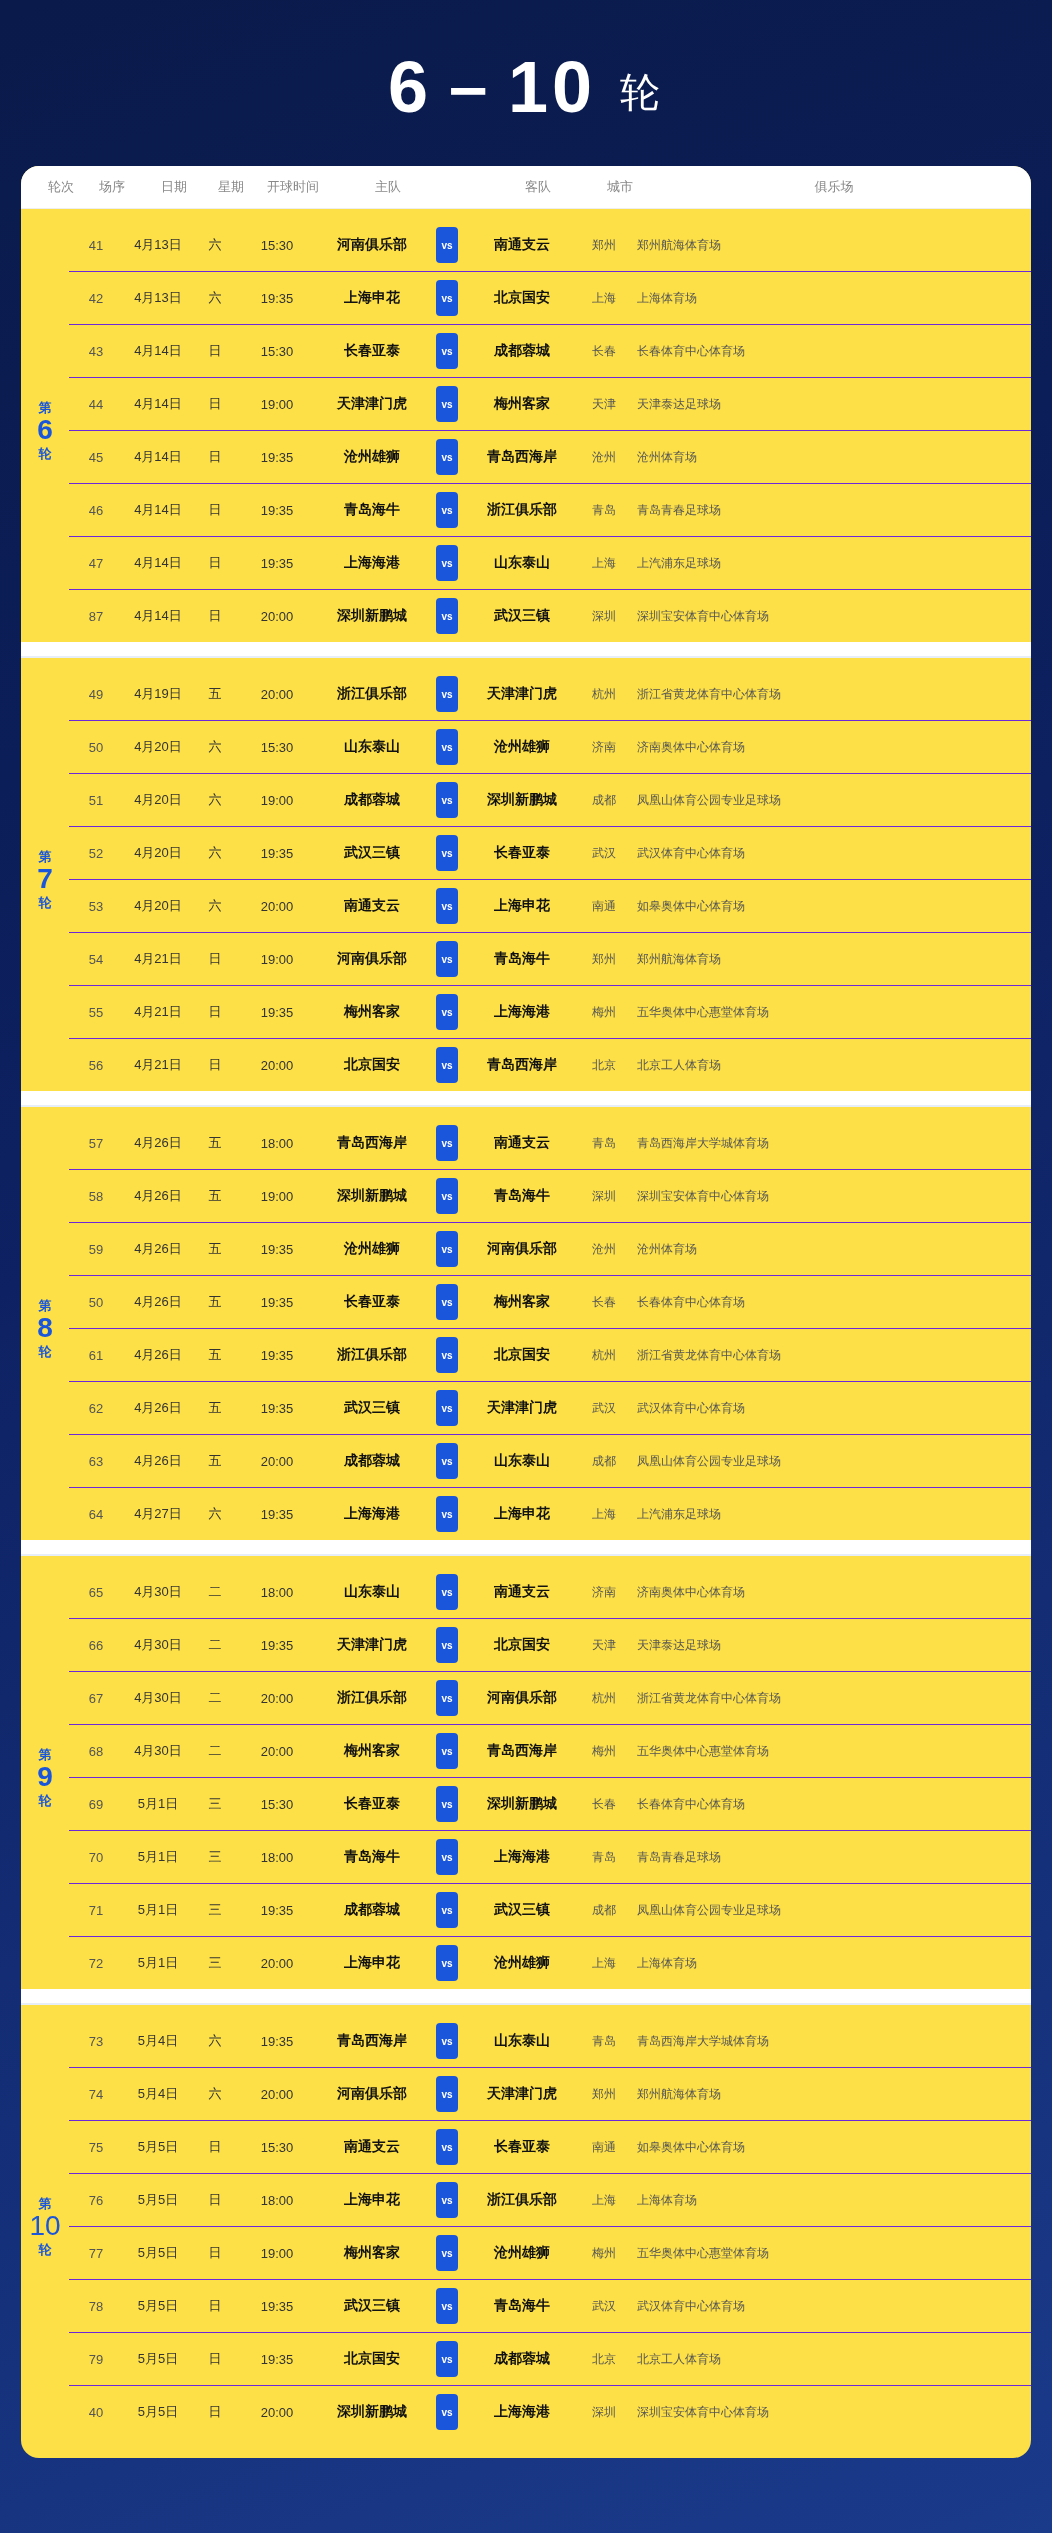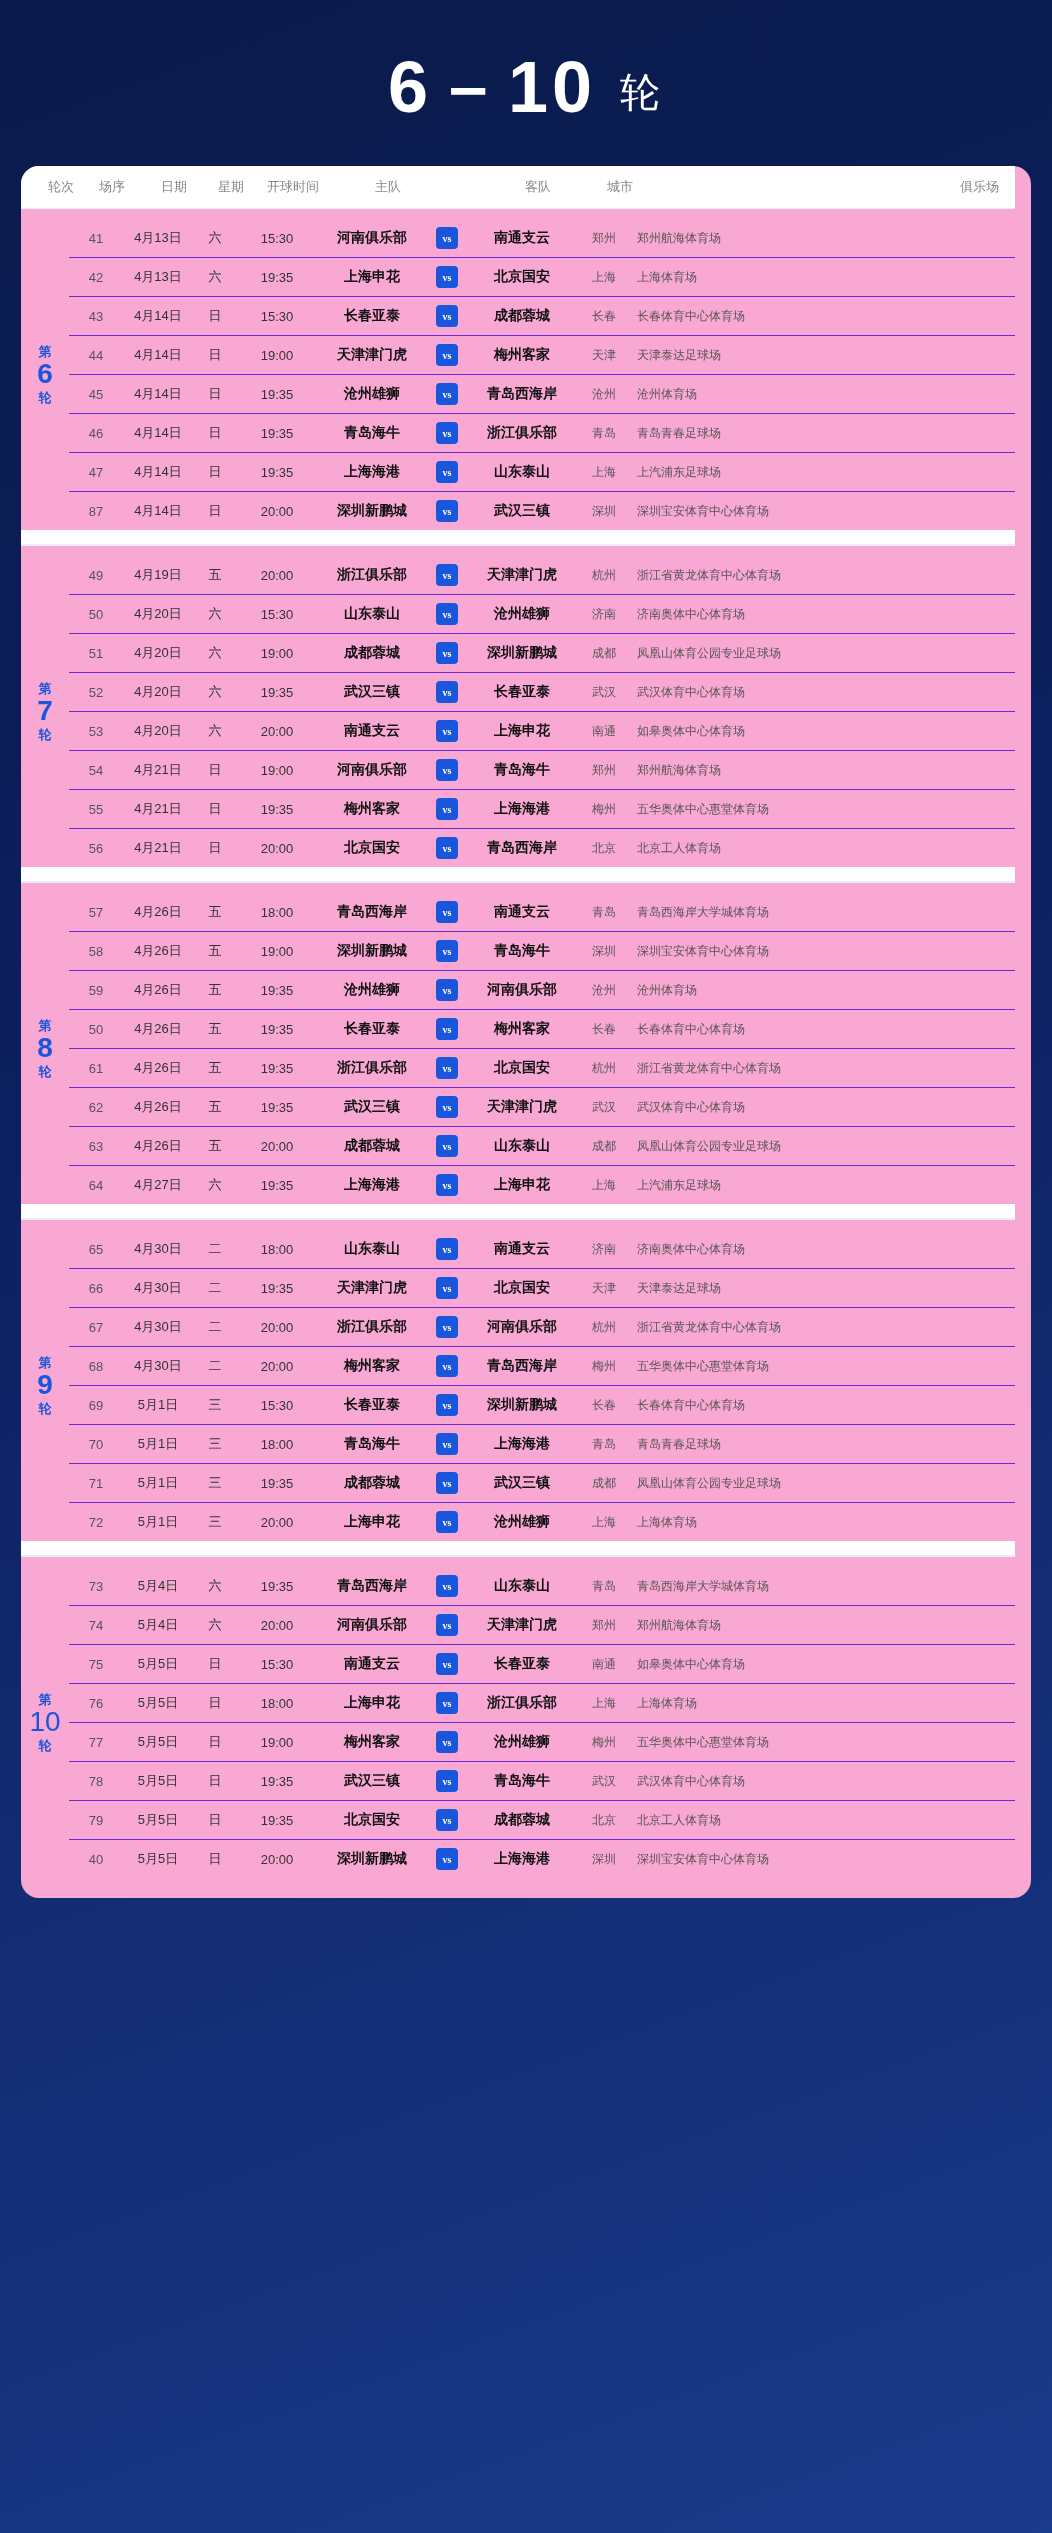--- a/index.html
+++ b/index.html
@@ -17,24 +17,24 @@
       text-align: center;
       margin-bottom: 30px;
       letter-spacing: 4px;
     }
     .page-title .small-text {
       font-size: 40px;
       font-weight: 500;
       vertical-align: middle;
     }
     .main-card {
-      background: #f9a8d4;
+      background: #fde047;
       border-radius: 18px;
       overflow: hidden;
-      padding: 0 16px 20px 0;
+      padding: 0 0 20px 0;
       max-width: 1010px;
       margin: 0 auto;
     }
     .table-header {
       display: grid;
       grid-template-columns: 48px 54px 70px 44px 80px 110px 40px 110px 54px 1fr;
       padding: 12px 16px;
       background: white;
       border-bottom: 1px solid #eee;
       font-size: 13px;
@@ -96,23 +96,22 @@
     }
     .vs-badge {
       display: inline-flex;
       align-items: center;
       justify-content: center;
       background: #1a56db;
       color: white;
       font-size: 10px;
       font-weight: 700;
       width: 22px;
-      height: 22px;
+      height: 36px;
       border-radius: 4px;
-      font-family: Liberation Serif, serif;
     }
     .match-row .team-away {
       font-weight: 600;
       font-size: 14px;
       color: #111;
     }
     .match-row .city {
       color: #555;
       font-size: 12px;
     }
@@ -140,21 +139,21 @@
   <div class="table-header">
     <span>轮次</span>
     <span>场序</span>
     <span>日期</span>
     <span>星期</span>
     <span>开球时间</span>
     <span>主队</span>
     <span></span>
     <span>客队</span>
     <span>城市</span>
-    <span style="text-align:right;padding-left:6px;">俱乐场</span>
+    <span style="text-align:center;padding-left:6px;">俱乐场</span>
   </div>
 
   <div id="rounds-container">
       <div class="round-section">
         <div class="round-row">
           <div class="round-label">
             <div style="font-size:13px;">第</div>
             <div style="font-size:28px;font-weight:900;line-height:1.1;">6</div>
             <div style="font-size:13px;">轮</div>
           </div>

